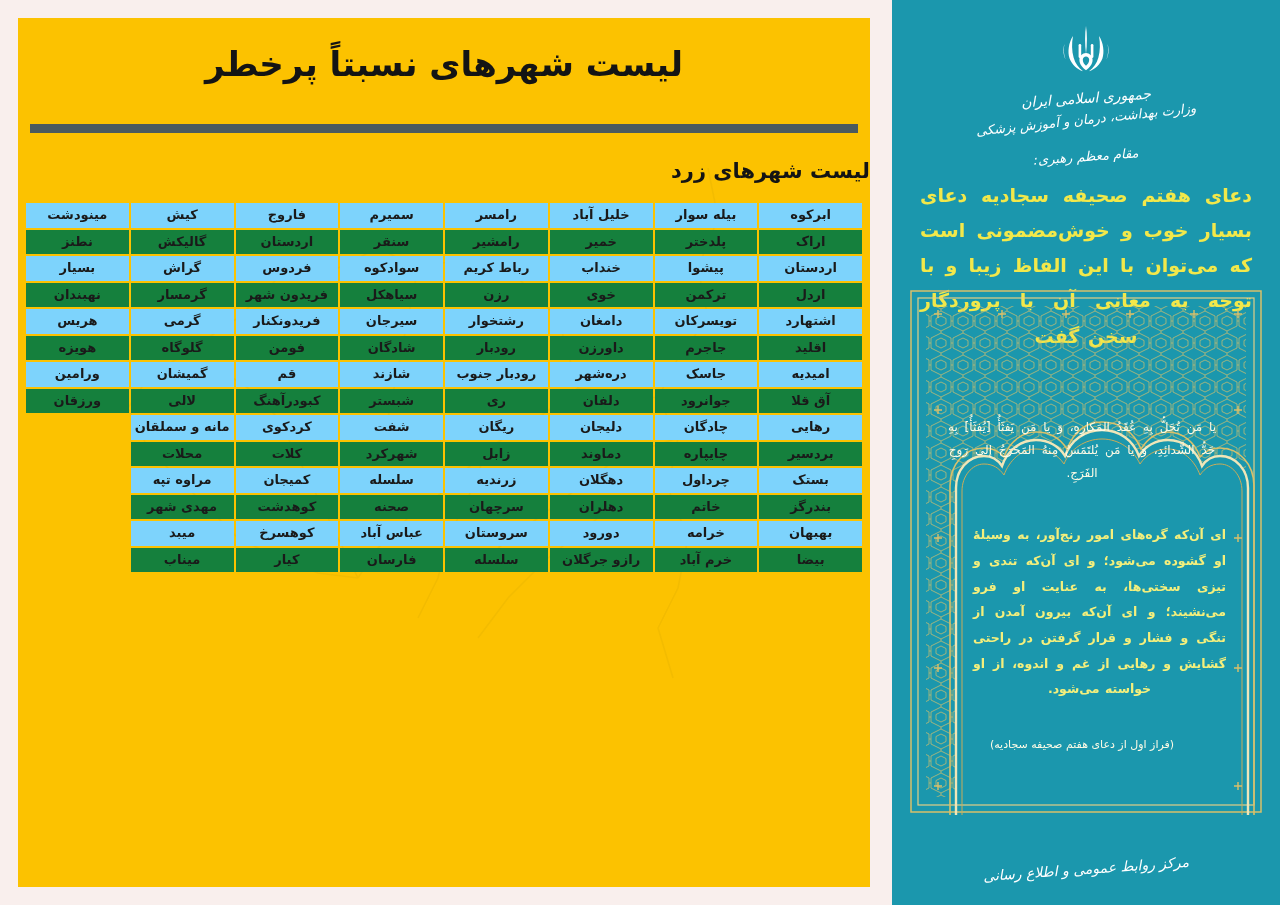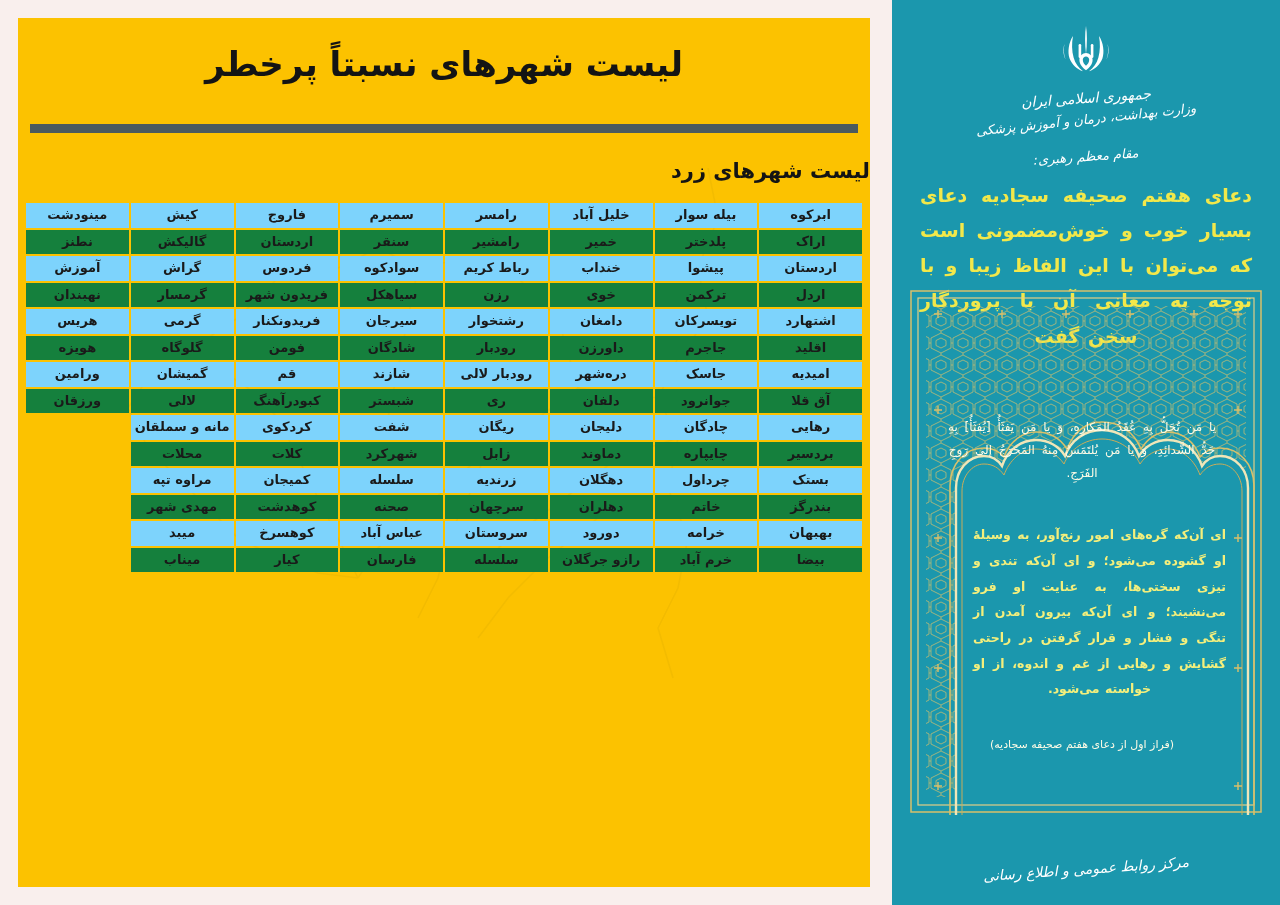--- a/index.html
+++ b/index.html
@@ -280,21 +280,21 @@
               <td>نطنز</td>
             </tr>
             <tr class="row-light">
               <td>اردستان</td>
               <td>پیشوا</td>
               <td>خنداب</td>
               <td>رباط کریم</td>
               <td>سوادکوه</td>
               <td>فردوس</td>
               <td>گراش</td>
-              <td>آموزش</td>
+              <td>بسیار</td>
             </tr>
             <tr class="row-gold">
               <td>اردل</td>
               <td>ترکمن</td>
               <td>خوی</td>
               <td>رزن</td>
               <td>سیاهکل</td>
               <td>فریدون شهر</td>
               <td>گرمسار</td>
               <td>نهبندان</td>
@@ -316,21 +316,21 @@
               <td>رودبار</td>
               <td>شادگان</td>
               <td>فومن</td>
               <td>گلوگاه</td>
               <td>هویزه</td>
             </tr>
             <tr class="row-light">
               <td>امیدیه</td>
               <td>جاسک</td>
               <td>دره‌شهر</td>
-              <td>رودبار لالی</td>
+              <td>رودبار جنوب</td>
               <td>شازند</td>
               <td>قم</td>
               <td>گمیشان</td>
               <td>ورامین</td>
             </tr>
             <tr class="row-gold">
               <td>آق قلا</td>
               <td>جوانرود</td>
               <td>دلفان</td>
               <td>ری</td>

